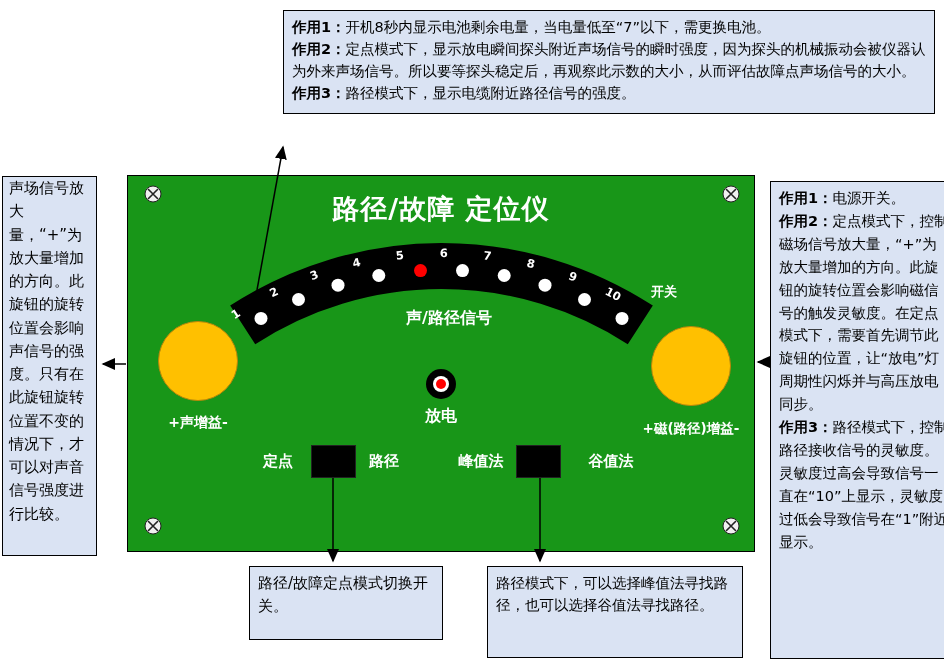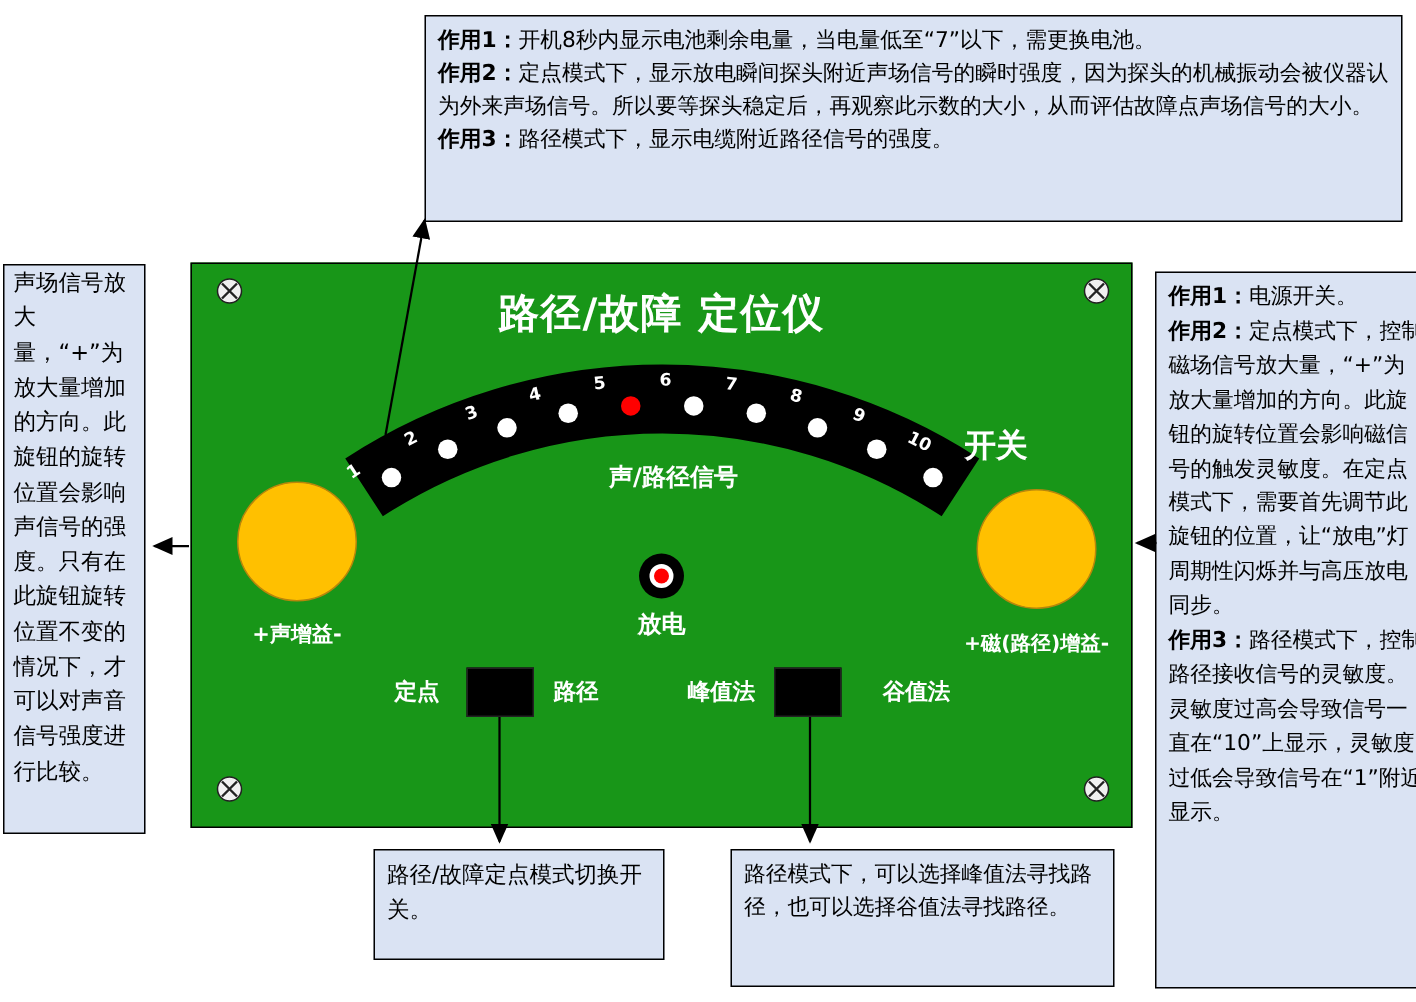--- a/index.html
+++ b/index.html
@@ -5,33 +5,33 @@
 <style>
   html,body{margin:0;padding:0;background:#fff;}
   .stage{position:relative;width:944px;height:668px;background:#fff;overflow:hidden;
          font-family:"DejaVu Sans","Liberation Sans",sans-serif;color:#000;}
 
   
   .note{position:absolute;background:var(--note-bg,#dae3f3);border:1px solid #000;
         box-sizing:border-box;padding:5px 8px;font-size:14.5px;line-height:1.52;}
   .note p{margin:0;}
   .note b{font-weight:bold;}
-  #note-top{left:283px;top:10px;width:652px;height:138px;}
+  #note-top{left:283px;top:10px;width:652px;height:104px;}
   #note-left{left:2px;top:176px;width:95px;height:380px;font-size:15px;line-height:1.55;padding:0 6px;}
   #note-right{left:770px;top:181px;width:190px;height:478px;line-height:1.58;}
   #note-bl{left:249px;top:566px;width:194px;height:74px;font-size:15px;}
   #note-br{left:487px;top:566px;width:256px;height:92px;}
 
   
   .panel{position:absolute;left:127px;top:175px;width:628px;height:377px;
          background:var(--panel-green,#189618);border:1px solid #000;box-sizing:border-box;}
   .wlabel{position:absolute;color:#fff;font-weight:bold;text-align:center;}
   #device-title{left:0;right:0;top:15px;font-size:27px;letter-spacing:1px;}
   #dial-label{left:16px;right:0;top:132px;font-size:16px;}
-  #power-label{left:501px;top:107px;width:70px;font-size:21px;}
+  #power-label{left:501px;top:107px;width:70px;font-size:13px;}
   #discharge-label{left:0;right:0;top:230px;font-size:16px;}
   #sound-gain-label{left:0;top:238px;width:140px;font-size:14px;}
   #magnetic-gain-label{left:493px;top:244px;width:140px;font-size:13.5px;}
   .sw-label{font-size:15px;}
   #mode-left-label{left:115px;top:276px;width:70px;}
   #mode-right-label{left:231px;top:276px;width:50px;}
   #method-left-label{left:320px;top:276px;width:66px;}
   #method-right-label{left:450px;top:276px;width:66px;}
 
   .knob{position:absolute;width:80px;height:80px;border-radius:50%;

